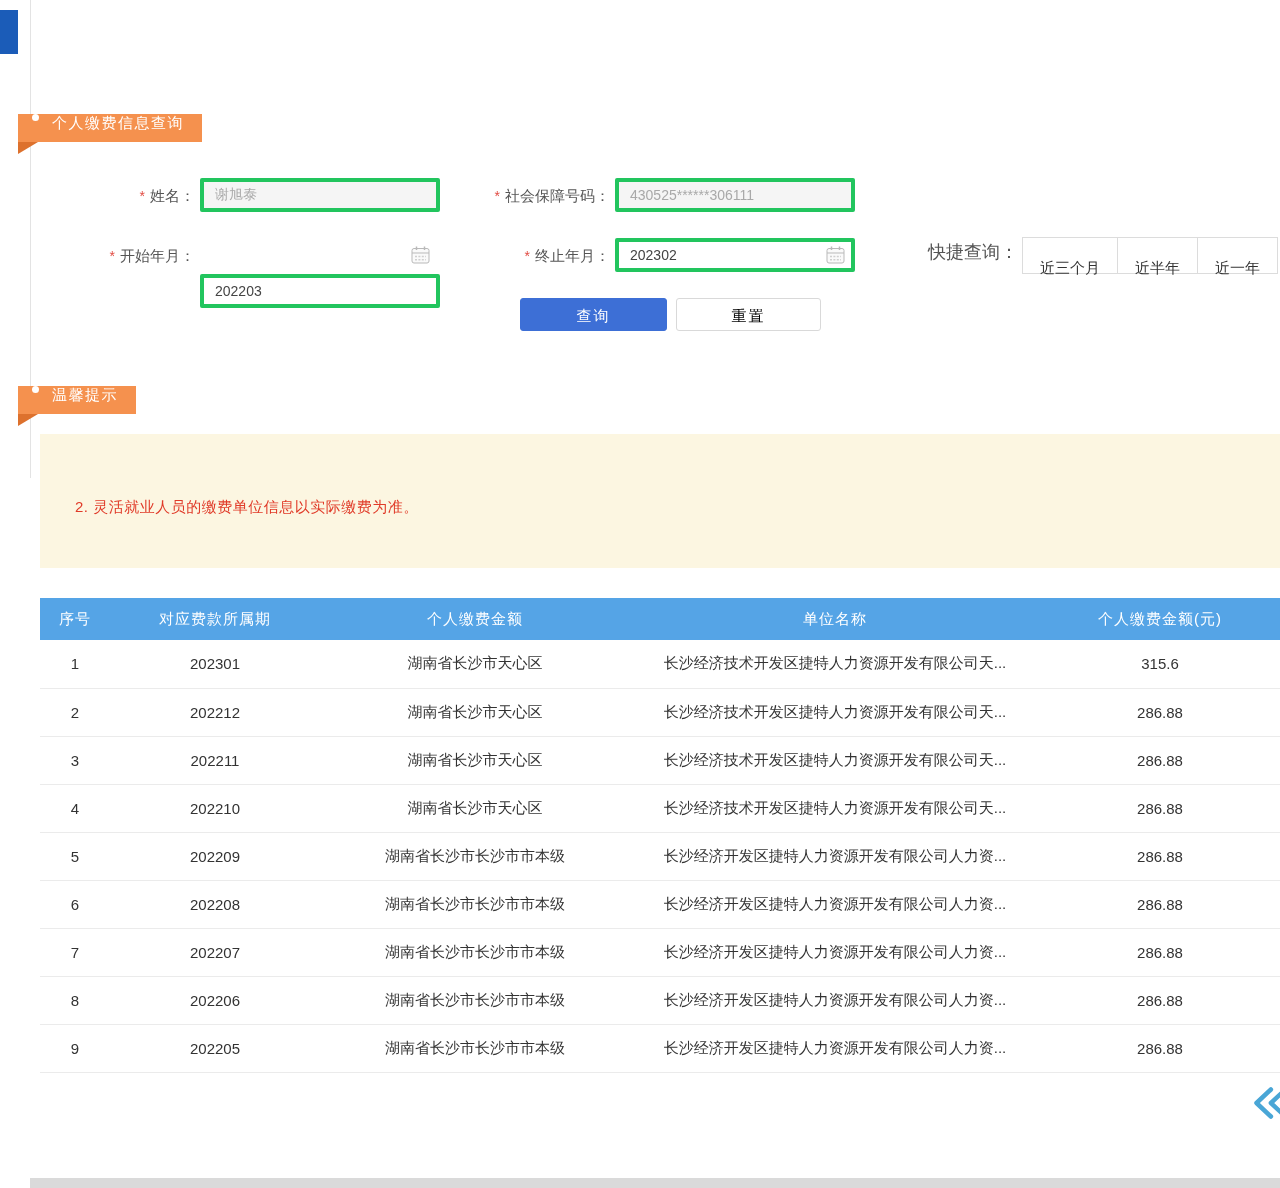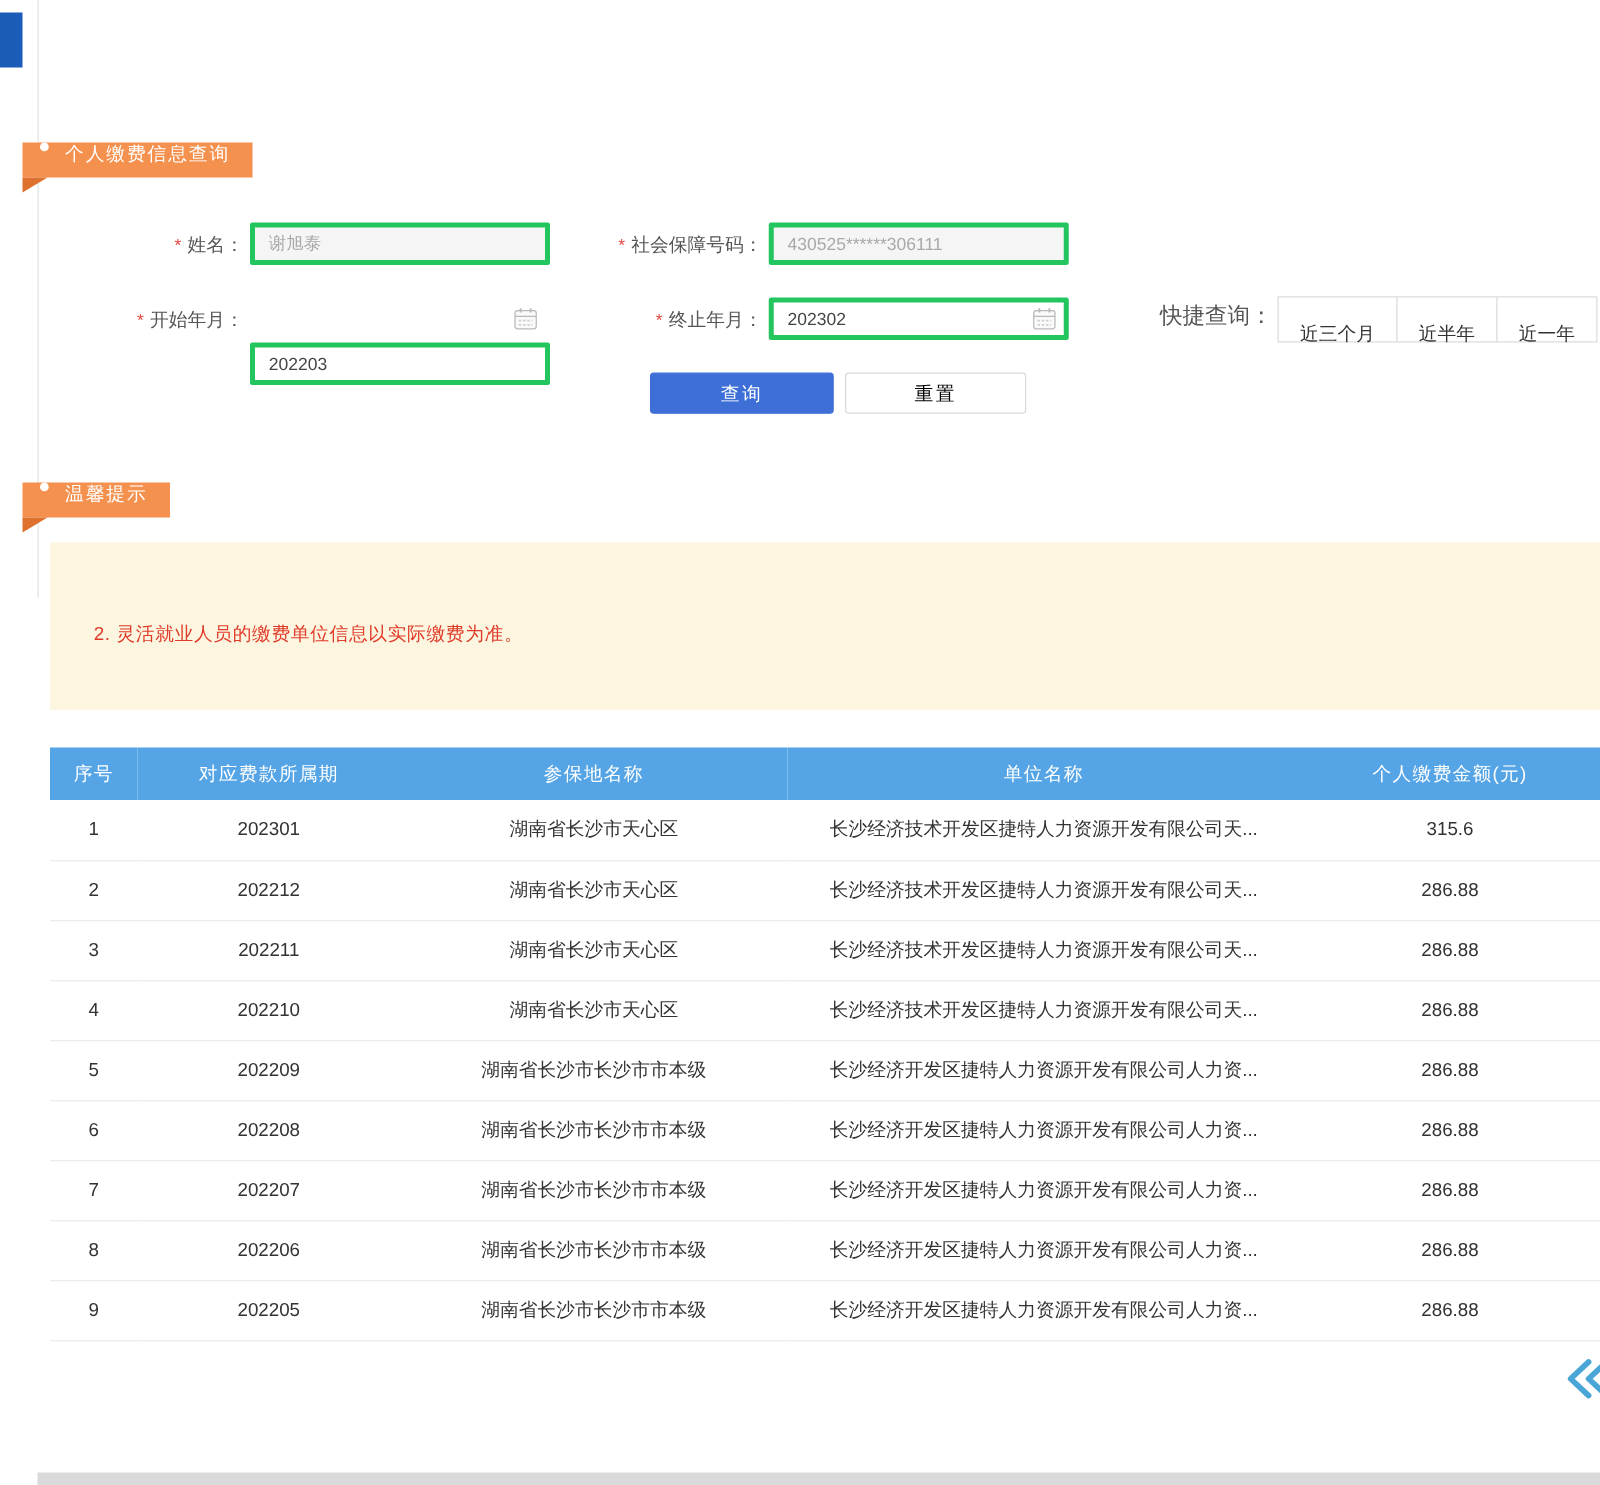--- a/index.html
+++ b/index.html
@@ -135,21 +135,21 @@
       <col style="width:70px">
         <col style="width:210px">
         <col style="width:310px">
       <col style="width:410px">
         <col style="width:240px">
     </colgroup>
     <thead>
       <tr>
         <th>序号</th>
         <th>对应费款所属期</th>
-        <th>参保地名称</th>
+        <th>个人缴费金额</th>
         <th>单位名称</th>
         <th>个人缴费金额(元)</th>
       </tr>
     </thead>
     <tbody>
     <tr>
       <td>1</td>
       <td>202301</td>
       <td>湖南省长沙市天心区</td>
       <td>长沙经济技术开发区捷特人力资源开发有限公司天...</td>

